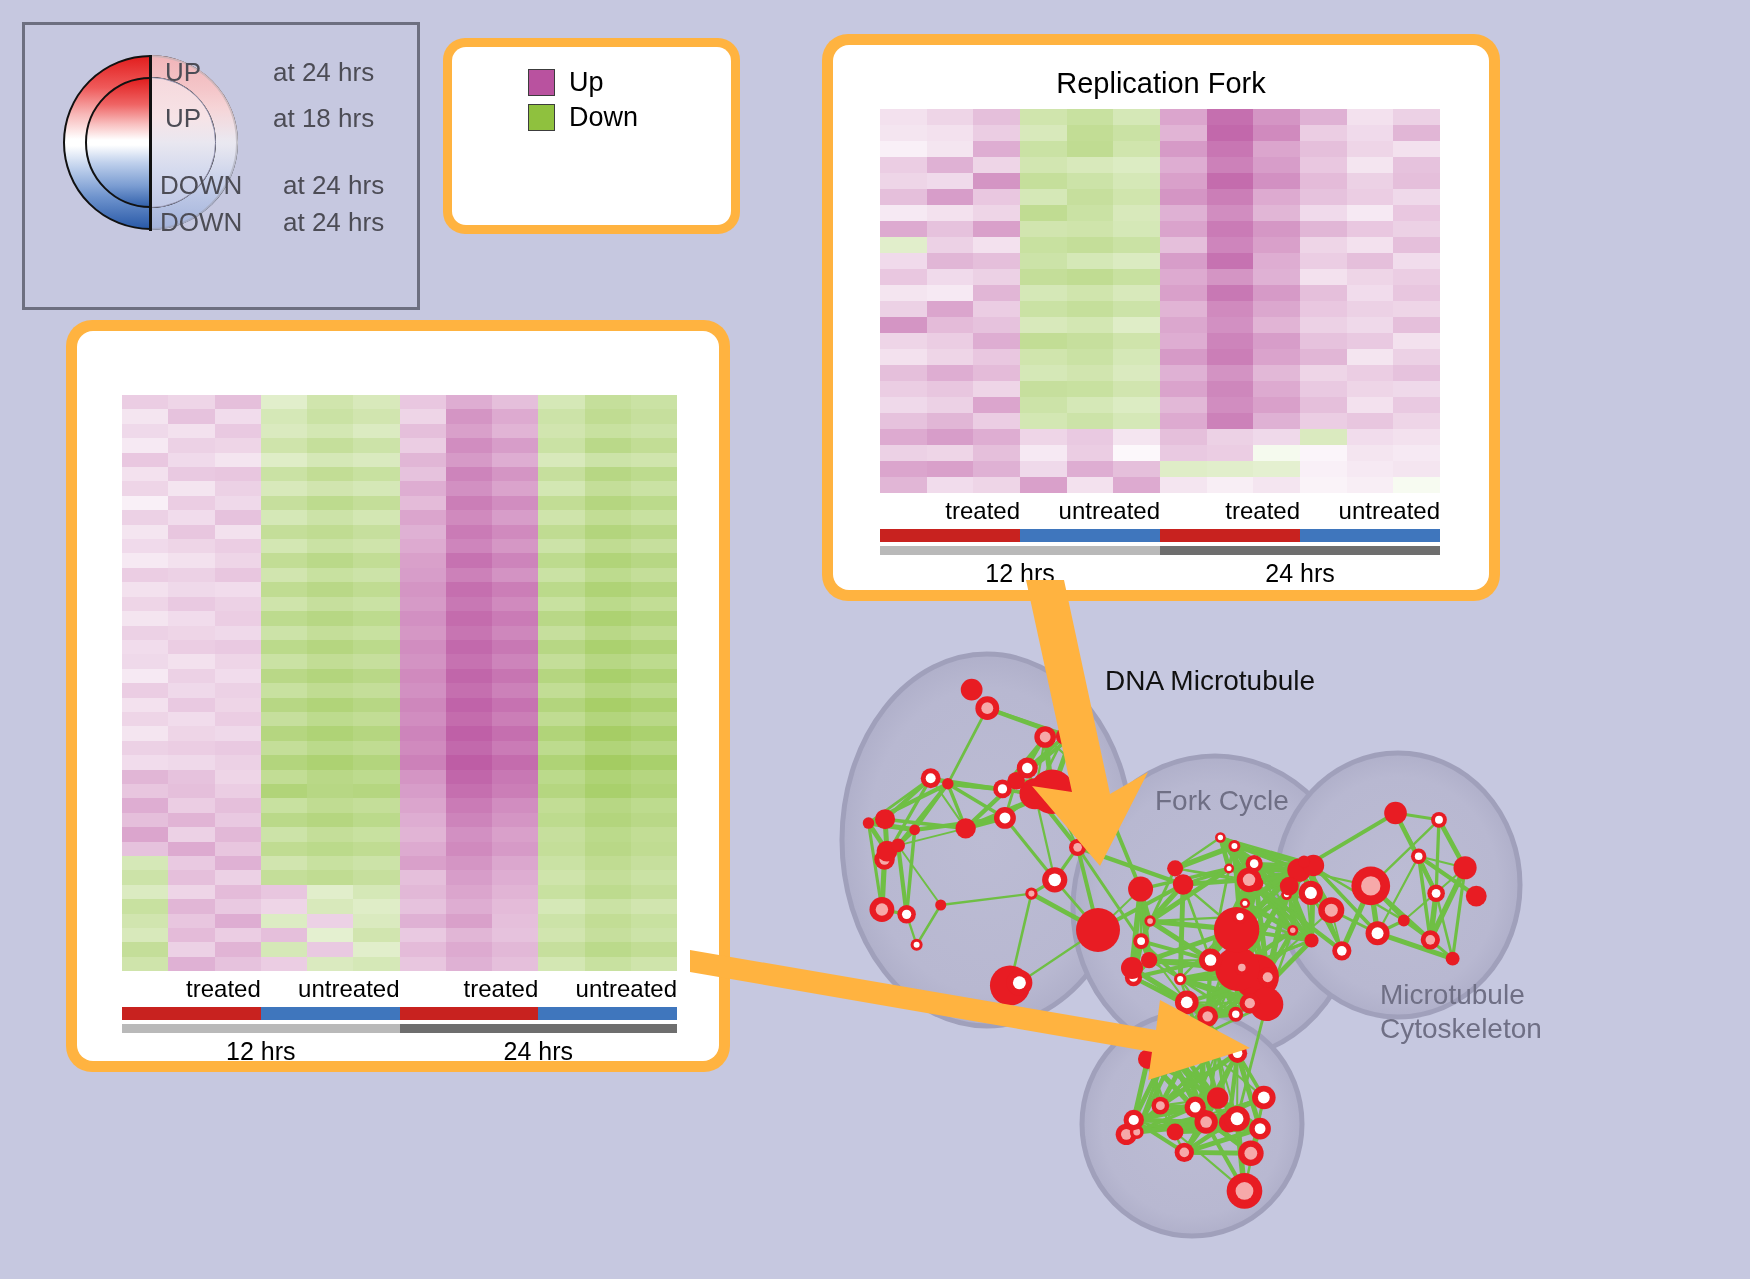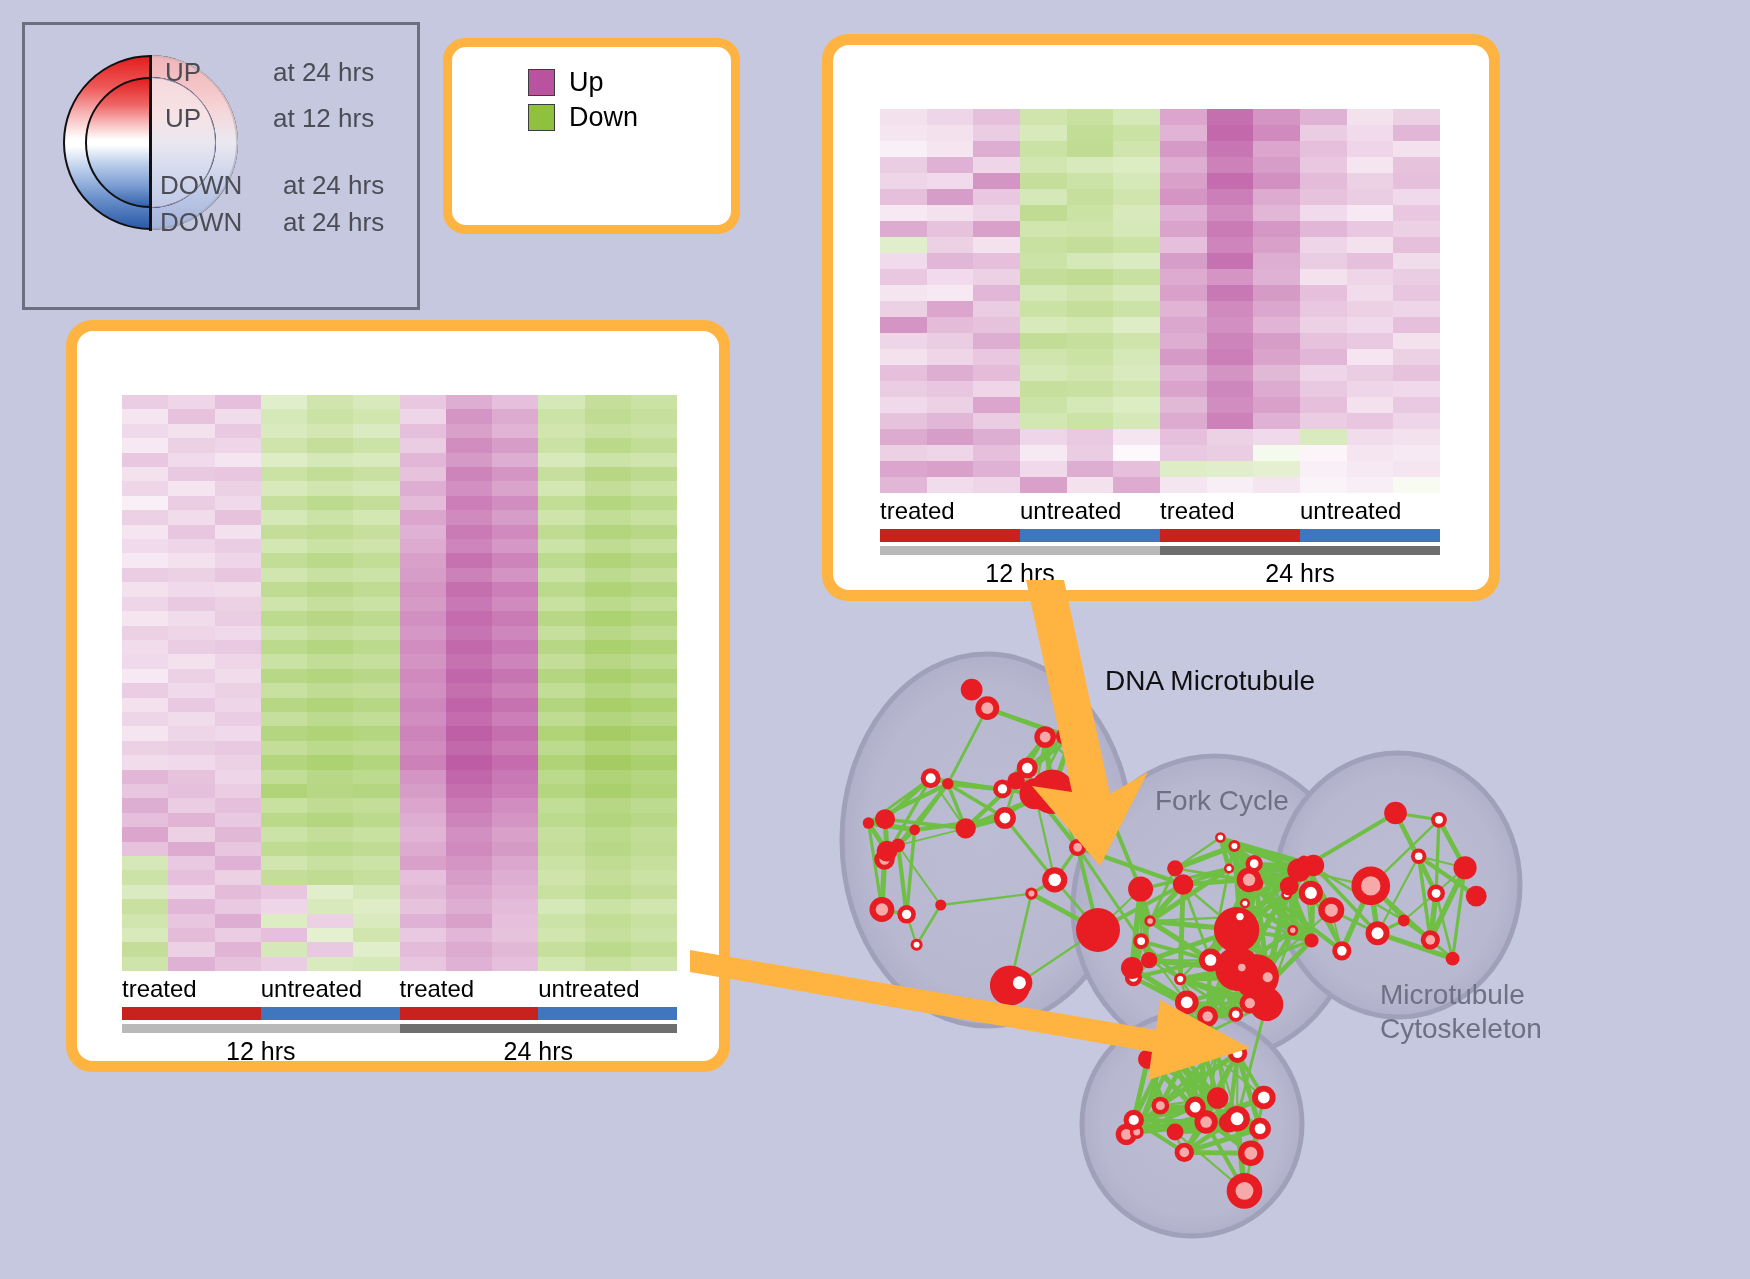--- a/index.html
+++ b/index.html
@@ -67,21 +67,21 @@
   .panel-title{position:absolute;left:0;right:0;text-align:center;font-size:29px;color:#000;}
 
   #panel-rf{left:822px;top:34px;width:678px;height:567px;}
   #panel-apc{left:66px;top:320px;width:664px;height:752px;}
 
   .hm{position:absolute;display:flex;flex-direction:column;}
   .hm-row{display:flex;flex:1 1 0;}
   .hm-cell{flex:1 1 0;}
 
   .axlabels{position:absolute;display:flex;}
-  .axlabels>div{flex:1 1 0;text-align:left;font-size:24px;color:#000;}
+  .axlabels>div{flex:1 1 0;text-align:right;font-size:24px;color:#000;}
   .bar-tr{position:absolute;display:flex;height:13px;}
   .bar-tr>div{flex:1 1 0;}
   .bar-time{position:absolute;display:flex;height:9px;}
   .bar-time>div{flex:1 1 0;}
   .time-labels{position:absolute;display:flex;}
   .time-labels>div{flex:1 1 0;text-align:center;font-size:25px;color:#000;}
 
   
   #network{position:absolute;left:760px;top:600px;width:990px;height:679px;}
   .cluster-label{position:absolute;font-size:28px;white-space:pre-line;}
@@ -96,21 +96,21 @@
     <div id="wheel-wrap">
       <div class="wheel-outer"></div>
       <div class="wheel-outer-ghost"></div>
       <div class="wheel-inner"></div>
       <div class="wheel-inner-ghost"></div>
       <div class="wheel-divider"></div>
     </div>
     <div class="wl-k" style="left:140px;top:32px;">UP</div>
     <div class="wl-row" style="left:248px;top:32px;">at 24 hrs</div>
     <div class="wl-k" style="left:140px;top:78px;">UP</div>
-    <div class="wl-row" style="left:248px;top:78px;">at 12 hrs</div>
+    <div class="wl-row" style="left:248px;top:78px;">at 18 hrs</div>
     <div class="wl-k" style="left:135px;top:145px;">DOWN</div>
     <div class="wl-row" style="left:258px;top:145px;">at 24 hrs</div>
     <div class="wl-k" style="left:135px;top:182px;">DOWN</div>
     <div class="wl-row" style="left:258px;top:182px;">at 24 hrs</div>
   </div>
 
   <div id="key-box">
     <div id="key-inner">
       <div class="key-line">
         <span class="key-sw" style="background:#b9529f"></span>
@@ -118,20 +118,21 @@
       </div>
       <div class="key-line">
         <span class="key-sw" style="background:#8fc13e"></span>
         <span class="key-lb">Down</span>
       </div>
     </div>
   </div>
 
   <div class="panel" id="panel-rf">
     <div class="panel-inner">
+      <div class="panel-title" style="top:22px">Replication Fork</div>
       <div class="hm" id="hm-rf" style="left:47px;top:64px;width:560px;height:384px;">
           <div class="hm-row">
             <div class="hm-cell" style="background: rgb(243, 225, 238);"></div>
             <div class="hm-cell" style="background: rgb(238, 213, 231);"></div>
             <div class="hm-cell" style="background: rgb(229, 191, 219);"></div>
             <div class="hm-cell" style="background: rgb(208, 229, 173);"></div>
             <div class="hm-cell" style="background: rgb(200, 225, 160);"></div>
             <div class="hm-cell" style="background: rgb(213, 232, 183);"></div>
             <div class="hm-cell" style="background: rgb(219, 165, 205);"></div>
             <div class="hm-cell" style="background: rgb(197, 111, 175);"></div>

